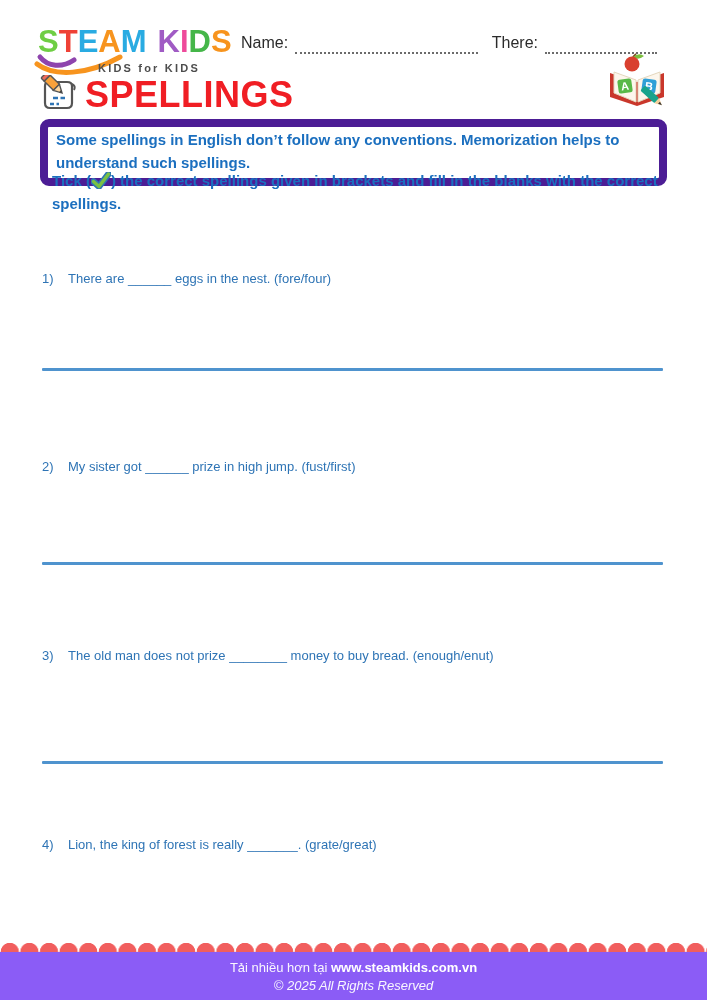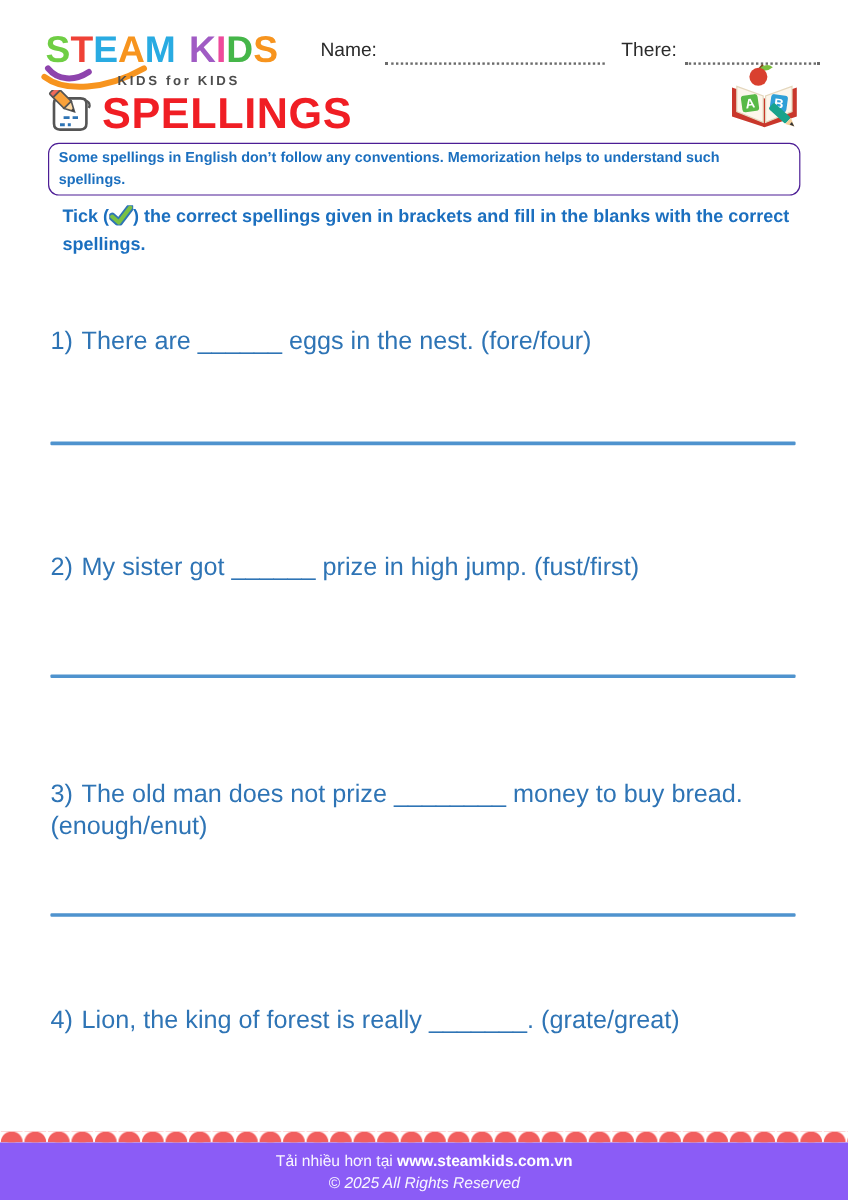--- a/index.html
+++ b/index.html
@@ -12,46 +12,46 @@
   
   .logo { position:absolute; left:38px; top:26px; width:210px; height:56px; }
   .logo-letters { display:flex; font-weight:bold; font-size:31px; line-height:1; }
   .logo-letter { display:inline-block; }
   .logo-letter:nth-child(6){ margin-left:11px; }
   .logo-swoosh { position:absolute; left:-4px; top:27px; }
   .logo-tagline { position:absolute; left:60px; top:36px; font-size:11px;
     font-weight:bold; color:#4d4d4d; letter-spacing:2.2px; white-space:nowrap; }
 
   
-  .fields { position:absolute; left:267px; top:32px; width:416px;
+  .fields { position:absolute; left:241px; top:32px; width:416px;
     display:flex; align-items:flex-end; font-size:16px; color:#2b2b2b; }
   .fields .flabel { padding-right:7px; line-height:22px; }
   .dotline { border-bottom:2px dotted #6b6b6b; height:18px; }
   .name-line { flex:1; margin-right:14px; }
   .date-line { width:112px; }
 
   
   .title-row { position:absolute; left:36px; top:74px; display:flex; align-items:center; }
   .title-text { color:#f01e24; font-size:36px; font-weight:bold;
     letter-spacing:0.5px; margin-left:7px; }
   .ab-icon { position:absolute; left:606px; top:52px; }
 
   
   .info-box { position:absolute; left:40px; top:119px; width:627px; box-sizing:border-box;
-    border:1px solid #4c1d95; border-radius:9px; padding:2px 8px 4px;
-    color:#1b6fbf; font-weight:bold; font-size:12px; line-height:1.5; }
+    border:8px solid #4c1d95; border-radius:9px; padding:2px 8px 4px;
+    color:#1b6fbf; font-weight:bold; font-size:15px; line-height:1.5; }
 
   
   .instruction { position:absolute; left:40px; top:170px; width:636px;
     color:#1b6fbf; font-weight:bold; font-size:15px; line-height:1.5;margin-left:12px; }
   .tick-icon { display:inline-block; vertical-align:-3px; }
 
   
   .question { position:absolute; left:42px; width:630px;
-    color:#2e74b5; font-size:21px; line-height:1.3; }
+    color:#2e74b5; font-size:13px; line-height:1.3; }
   .qnum { display:inline-block; width:26px; }
   .q1 { top:271px; } .q2 { top:459px; } .q3 { top:648px; } .q4 { top:837px; }
 
   .answer-line { position:absolute; left:42px; width:621px; height:3px;
     background:#4f93ce; border-radius:1px; }
   .l1 { top:368px; } .l2 { top:562px; } .l3 { top:761px; }
 
   
   .footer { position:absolute; left:0; bottom:0; width:707px; height:48px;
     background:#8b5cf6; color:#ffffff; text-align:center; }

